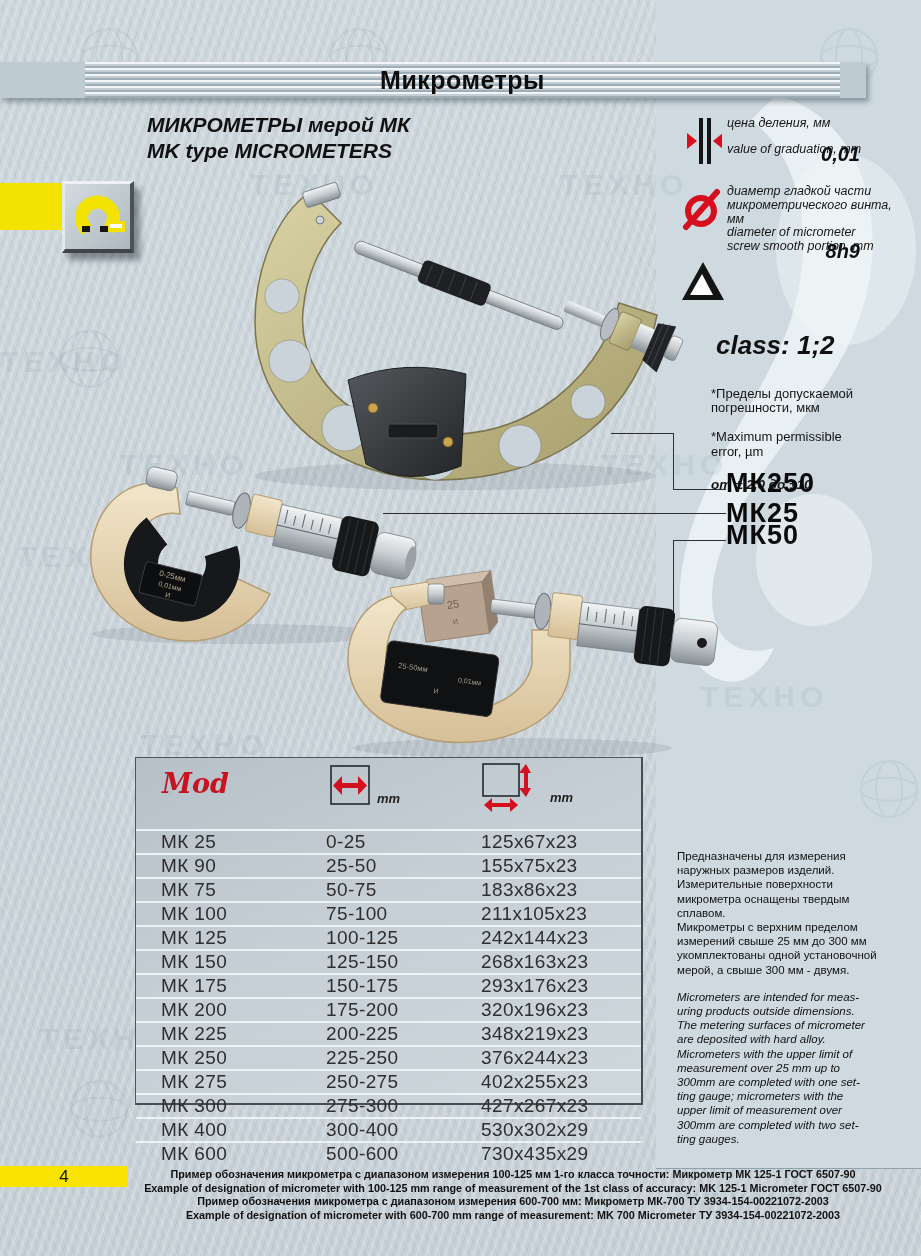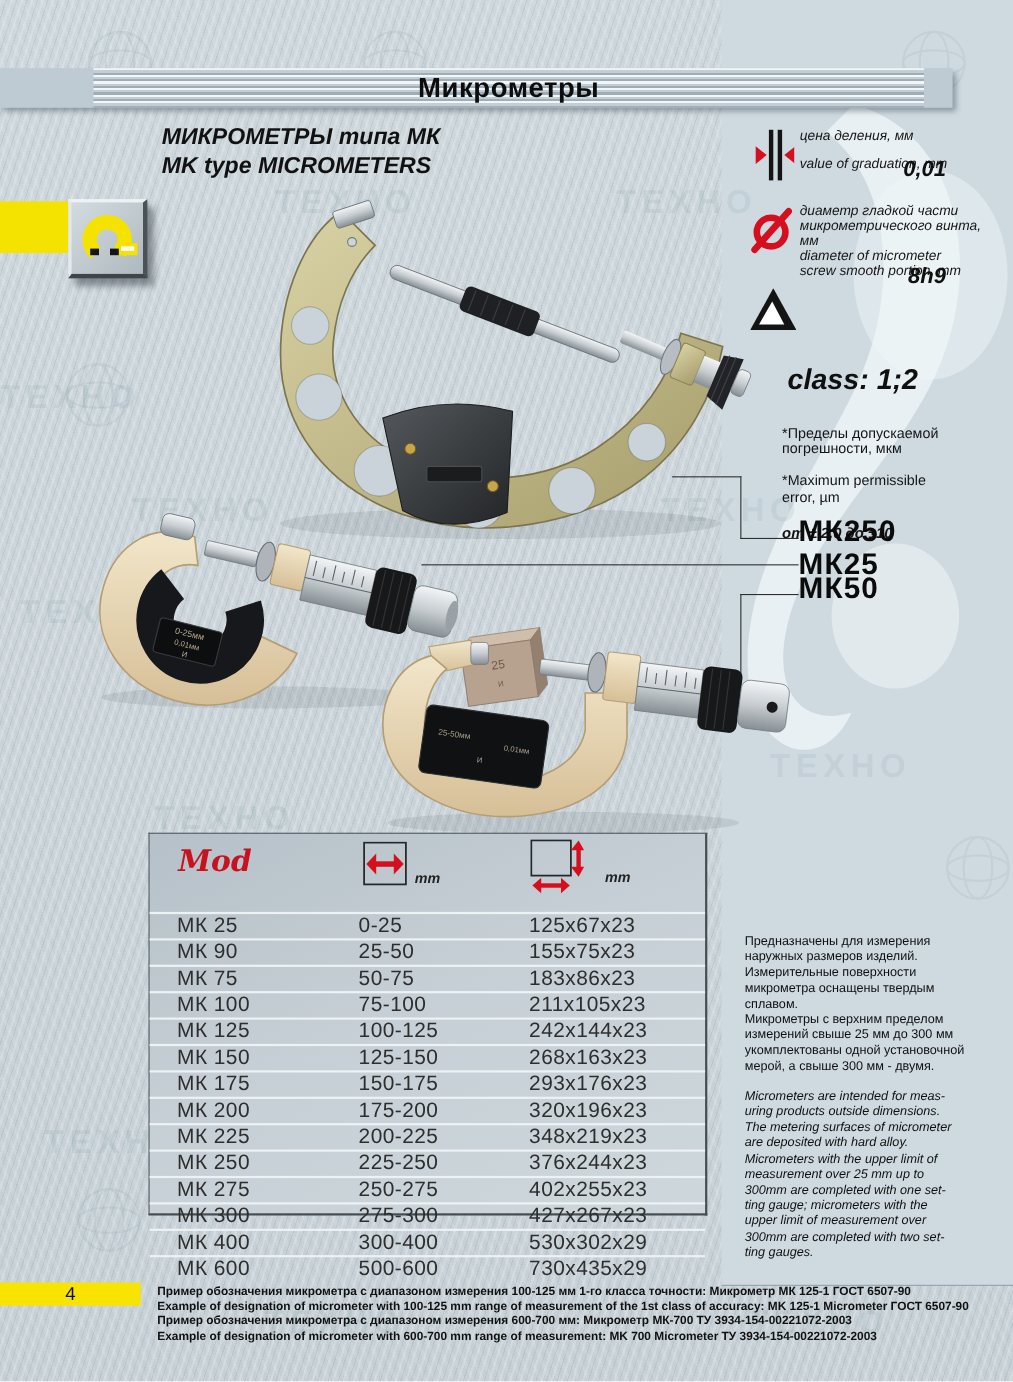--- a/index.html
+++ b/index.html
@@ -51,21 +51,21 @@
   .trow{flex:1;display:grid;grid-template-columns:165px 155px auto;align-items:center;
     padding-left:25px;border-top:2px solid #edf2f5;
     font:19px "Liberation Sans",sans-serif;color:#2e2e2e;letter-spacing:.4px;}
   
   .desc{left:677px;top:849px;width:204px;font:11.5px/14.2px "Liberation Sans",sans-serif;color:#101010;}
   .desc .para{white-space:pre-line;}
   .desc .para + .para{margin-top:13px;font-style:italic;}
   
   .page-num-box{left:0;top:1166px;width:128px;height:21px;background:#f8e400;
     display:flex;align-items:center;justify-content:center;font:17px "Liberation Sans",sans-serif;color:#111;}
-  .footer-lines{left:143px;top:1168px;width:740px;font:bold 10.8px/13.6px "Liberation Sans",sans-serif;color:#101010;}
+  .footer-lines{left:143px;top:1168px;width:740px;font:bold 10.8px/13.6px "Liberation Sans",sans-serif;color:#101010;text-align:center;}
   svg text{font-family:"Liberation Sans",sans-serif;}
 </style>
 </head>
 <body>
 
 <div class="page">
 
   <div class="abs right-panel">
     <svg width="265" height="1168">
       <path d="M 120 95 C 215 120 240 240 195 340 C 158 420 85 480 62 560 C 44 622 68 662 118 648 C 92 706 28 686 24 612 C 18 516 84 432 122 352 C 160 272 158 168 95 120 Z" fill="rgba(242,247,249,0.75)"></path>
@@ -96,21 +96,21 @@
   <div class="globe" style="left:520px;top:900px"></div>
   <div class="globe" style="left:70px;top:1080px"></div>
   <div class="globe" style="left:860px;top:760px"></div>
 
   <div class="abs banner">
     <div class="banner-stripes"></div>
     <div class="banner-title">Микрометры</div>
   </div>
 
   <div class="abs heading">
-    <div>МИКРОМЕТРЫ типа МК</div>
+    <div>МИКРОМЕТРЫ мерой МК</div>
     <div>MK type MICROMETERS</div>
   </div>
 
   <div class="abs logo-bar"></div>
   <div class="abs logo-square">
     <svg width="64" height="64">
       <path d="M 22 46 A 16 16 0 1 1 44 45" fill="none" stroke="#f4e300" stroke-width="13"></path>
       <rect x="40" y="37" width="20" height="11" fill="#f4e300"></rect>
       <rect x="17" y="42" width="8" height="6" fill="#151515"></rect>
       <rect x="35" y="42" width="8" height="6" fill="#151515"></rect>

